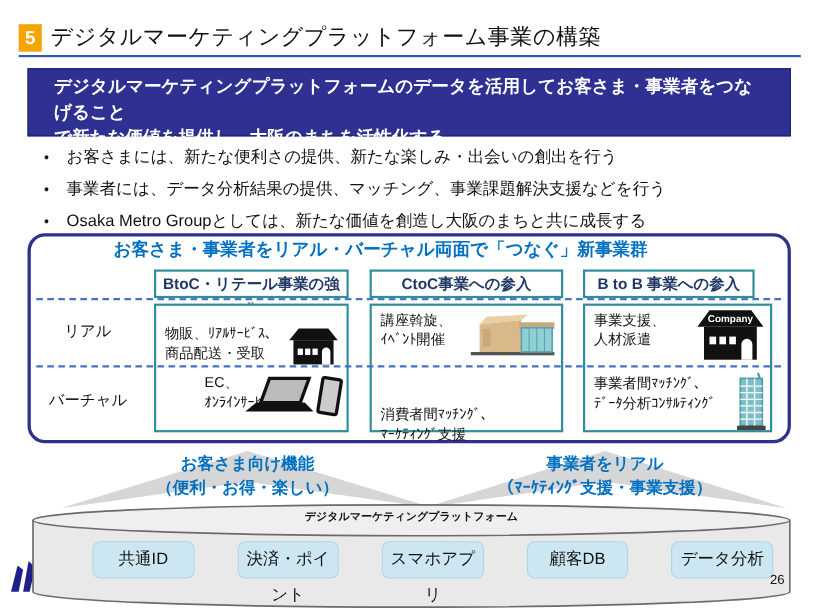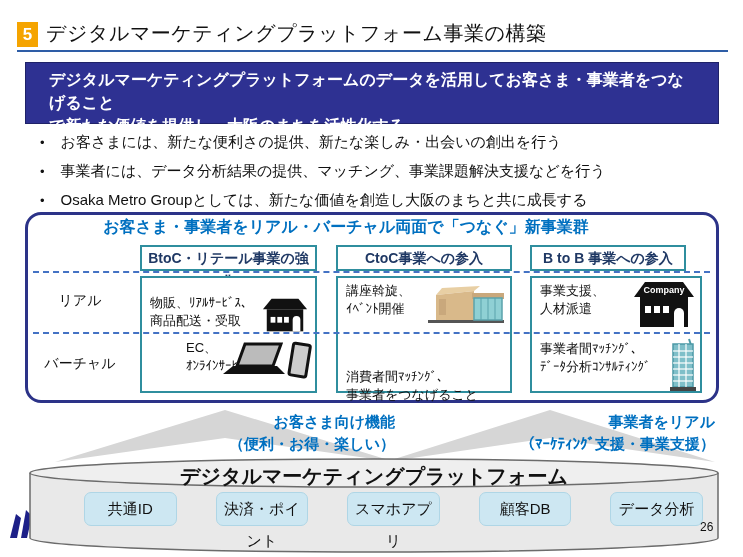--- a/index.html
+++ b/index.html
@@ -26,23 +26,23 @@
                 font-weight:bold;font-size:16px;}
   .dash{border-top:2px dashed #4472C4;height:0;}
   .colbox{box-sizing:border-box;border:2px solid #2F8E9E;background:#fff;}
   .colhead{height:26px;text-align:center;font-weight:bold;font-size:14px;color:#1F3864;
            line-height:23px;}
   .rowlab{width:100px;text-align:center;font-size:14px;color:#111;}
   .cell{position:absolute;left:0;right:0;z-index:2;}
   .cell-text{position:absolute;left:8px;top:4px;font-size:13px;line-height:1.4;color:#111;}
   .cicon{position:absolute;}
   
-  .arrow-label{text-align:right;color:#0070C0;font-weight:bold;font-size:15px;line-height:1.45;}
-  
-  .cyl-title{left:28px;top:463px;width:692px;text-align:center;font-weight:bold;font-size:20px;color:#111;}
+  .arrow-label{text-align:center;color:#0070C0;font-weight:bold;font-size:15px;line-height:1.45;}
+  
+  .cyl-title{left:28px;top:463px;width:692px;text-align:center;font-weight:bold;font-size:10px;color:#111;}
   .chips{left:45px;top:492px;width:658px;height:34px;display:flex;justify-content:space-between;}
   .chip{width:117px;height:32px;background:#CDE7F2;border:1px solid #AFD6E6;border-radius:7px;
         text-align:center;line-height:32px;font-size:15px;color:#111;margin-left:39px;}
   .pagenum{left:700px;top:520px;font-size:12px;color:#111;}
 </style>
 </head>
 <body>
 
 <div id="slide">
 
@@ -126,21 +126,21 @@
         <rect x="46" y="10" width="32" height="6" fill="#C9A87C"></rect>
         <rect x="48" y="15" width="28" height="22" fill="#8FD0D4" stroke="#5BA3AC" stroke-width="1.5"></rect>
         <line x1="55" y1="15" x2="55" y2="37" stroke="#5BA3AC"></line>
         <line x1="62" y1="15" x2="62" y2="37" stroke="#5BA3AC"></line>
         <line x1="69" y1="15" x2="69" y2="37" stroke="#5BA3AC"></line>
       </svg>
     </div>
     <div class="cell" style="top:58px;height:57px;margin-top:28px;">
       <div class="cell-text">
         <div>消費者間ﾏｯﾁﾝｸﾞ、</div>
-        <div>事業者をつなげること</div>
+        <div>ﾏｰｹﾃｨﾝｸﾞ支援</div>
       </div>
     </div>
   </div>
 
   <div class="abs colbox" style="left:530px;top:276px;width:172px;height:117px;">
     <div class="cell" style="top:0;height:56px;">
       <div class="cell-text">
         <div>事業支援、</div>
         <div>人材派遣</div>
       </div>

